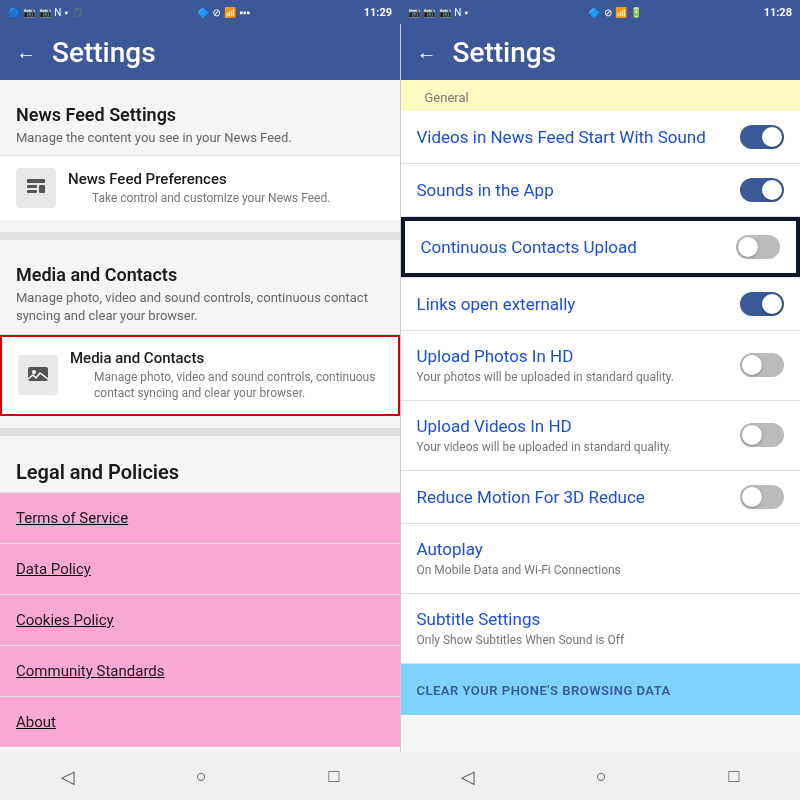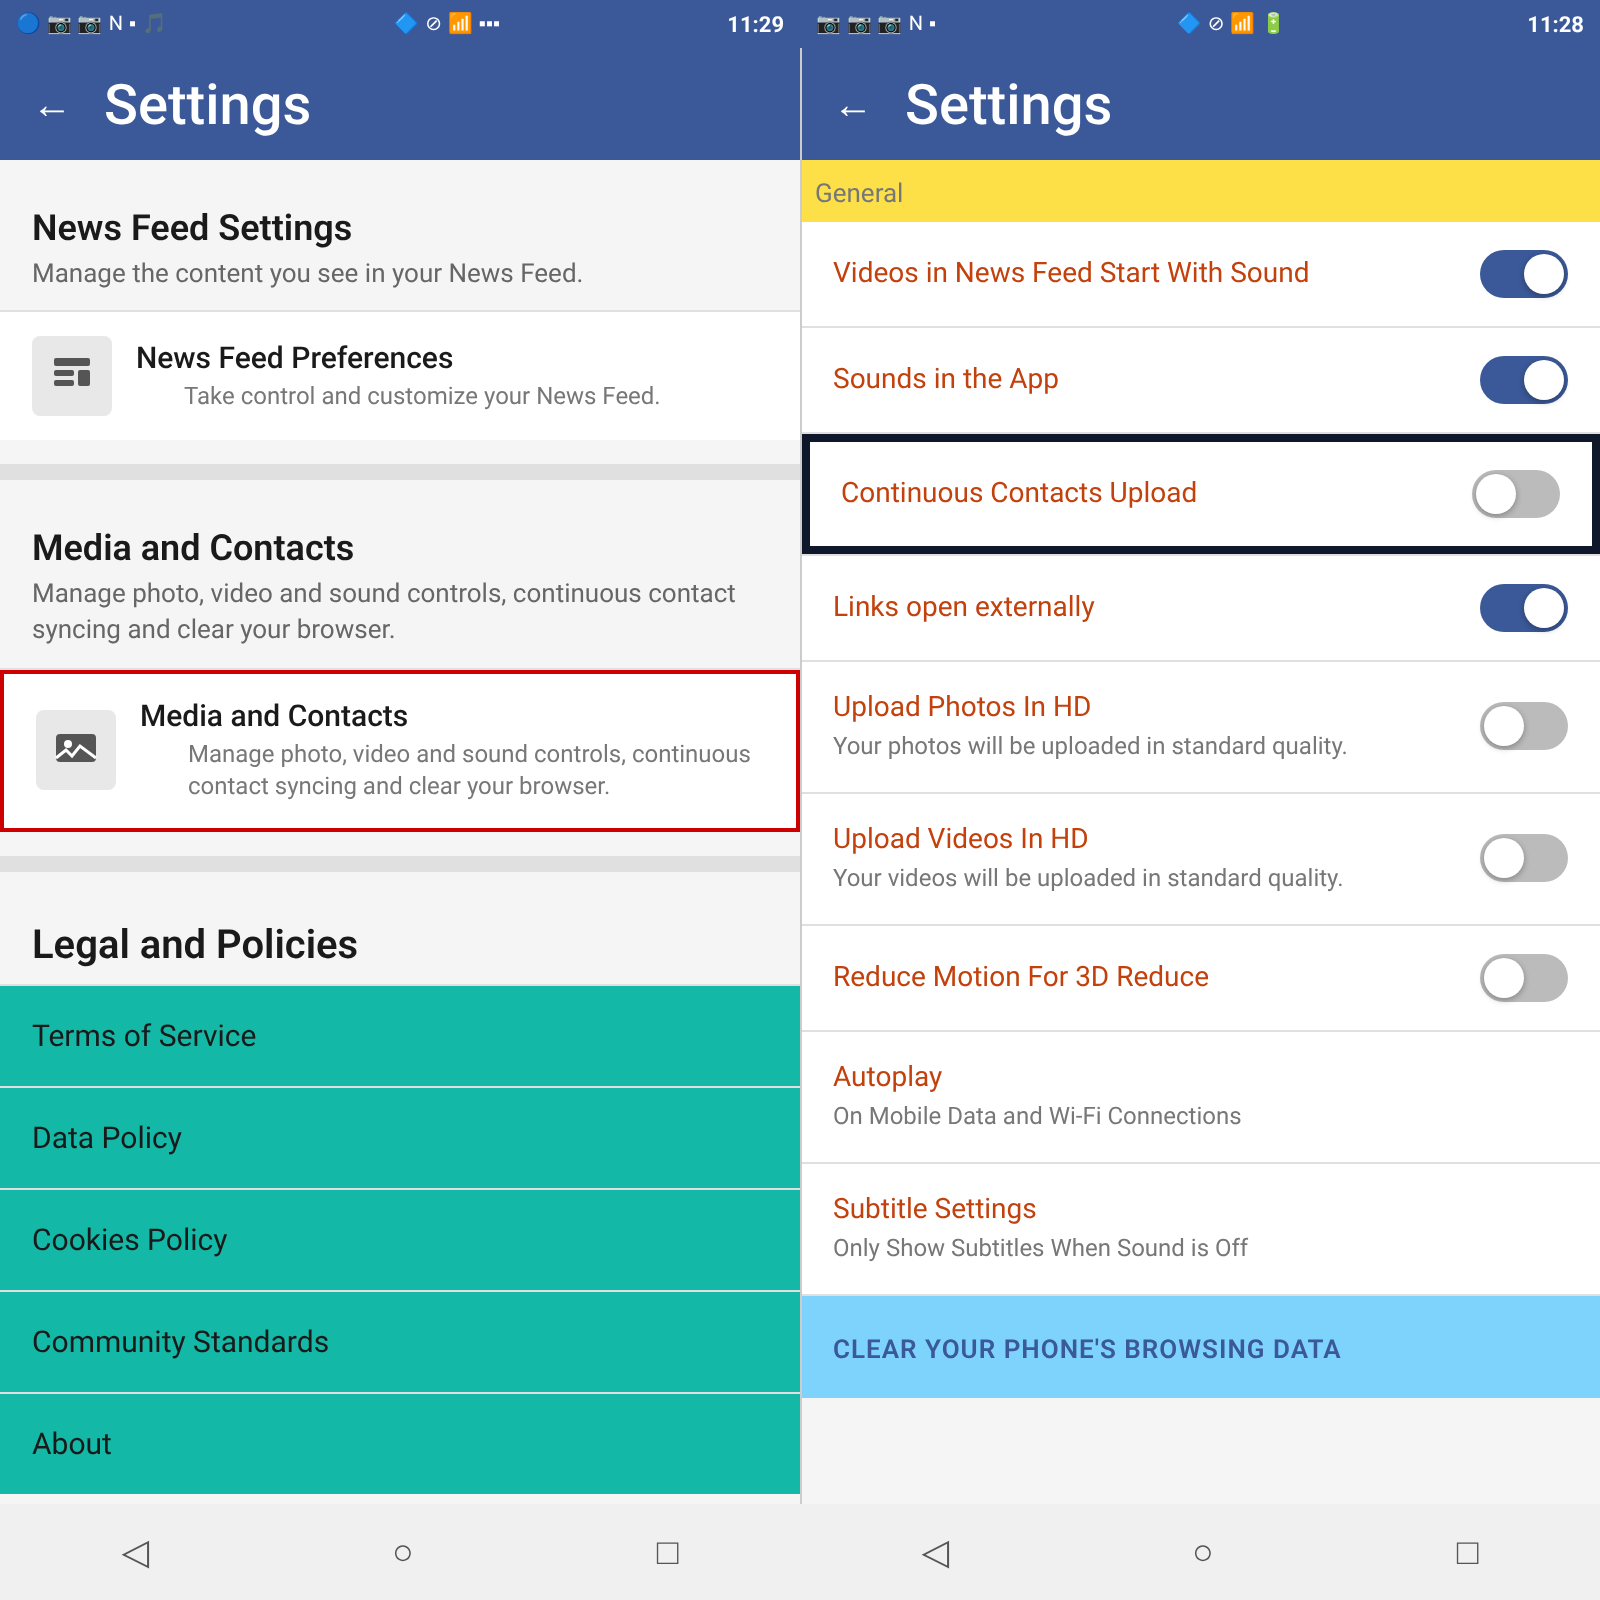--- a/index.html
+++ b/index.html
@@ -151,59 +151,60 @@
       line-height: 1.4;
       margin-left: 24px;
     }
 
     .highlighted-item {
       border: 2px solid #cc0000;
     }
 
     .plain-list-item {
       padding: 16px 16px;
-      background: #14b8a6;
+      background: #f9a8d4;
       cursor: pointer;
+      text-decoration: underline;
     }
     .plain-list-item-text {
       font-size: 15px;
       color: #1a1a1a;
     }
 
     .legal-section-header {
       padding: 16px 16px 8px 16px;
     }
     .legal-section-title {
       font-size: 20px;
       font-weight: 600;
       color: #1a1a1a;
     }
 
     
     .right-section-label {
-      padding: 10px 16px 6px 7px;
+      padding: 10px 16px 6px 24px;
       font-size: 13px;
       color: #777;
-      background: #fde047;
+      background: #fef9c3;
     }
 
     .setting-row {
       display: flex;
       align-items: center;
       padding: 14px 16px;
       background: white;
       justify-content: space-between;
     }
     .setting-row-info {
       flex: 1;
       margin-right: 12px;
     }
     .setting-row-title {
-      font-size: 14px;
-      color: #c2410c;
+      font-size: 17px;
+      color: #1d4ed8;
       line-height: 1.3;
     }
     .setting-row-subtitle {
       font-size: 12px;
       color: #777;
       line-height: 1.4;
       margin-top: 2px;
     }
 
     

